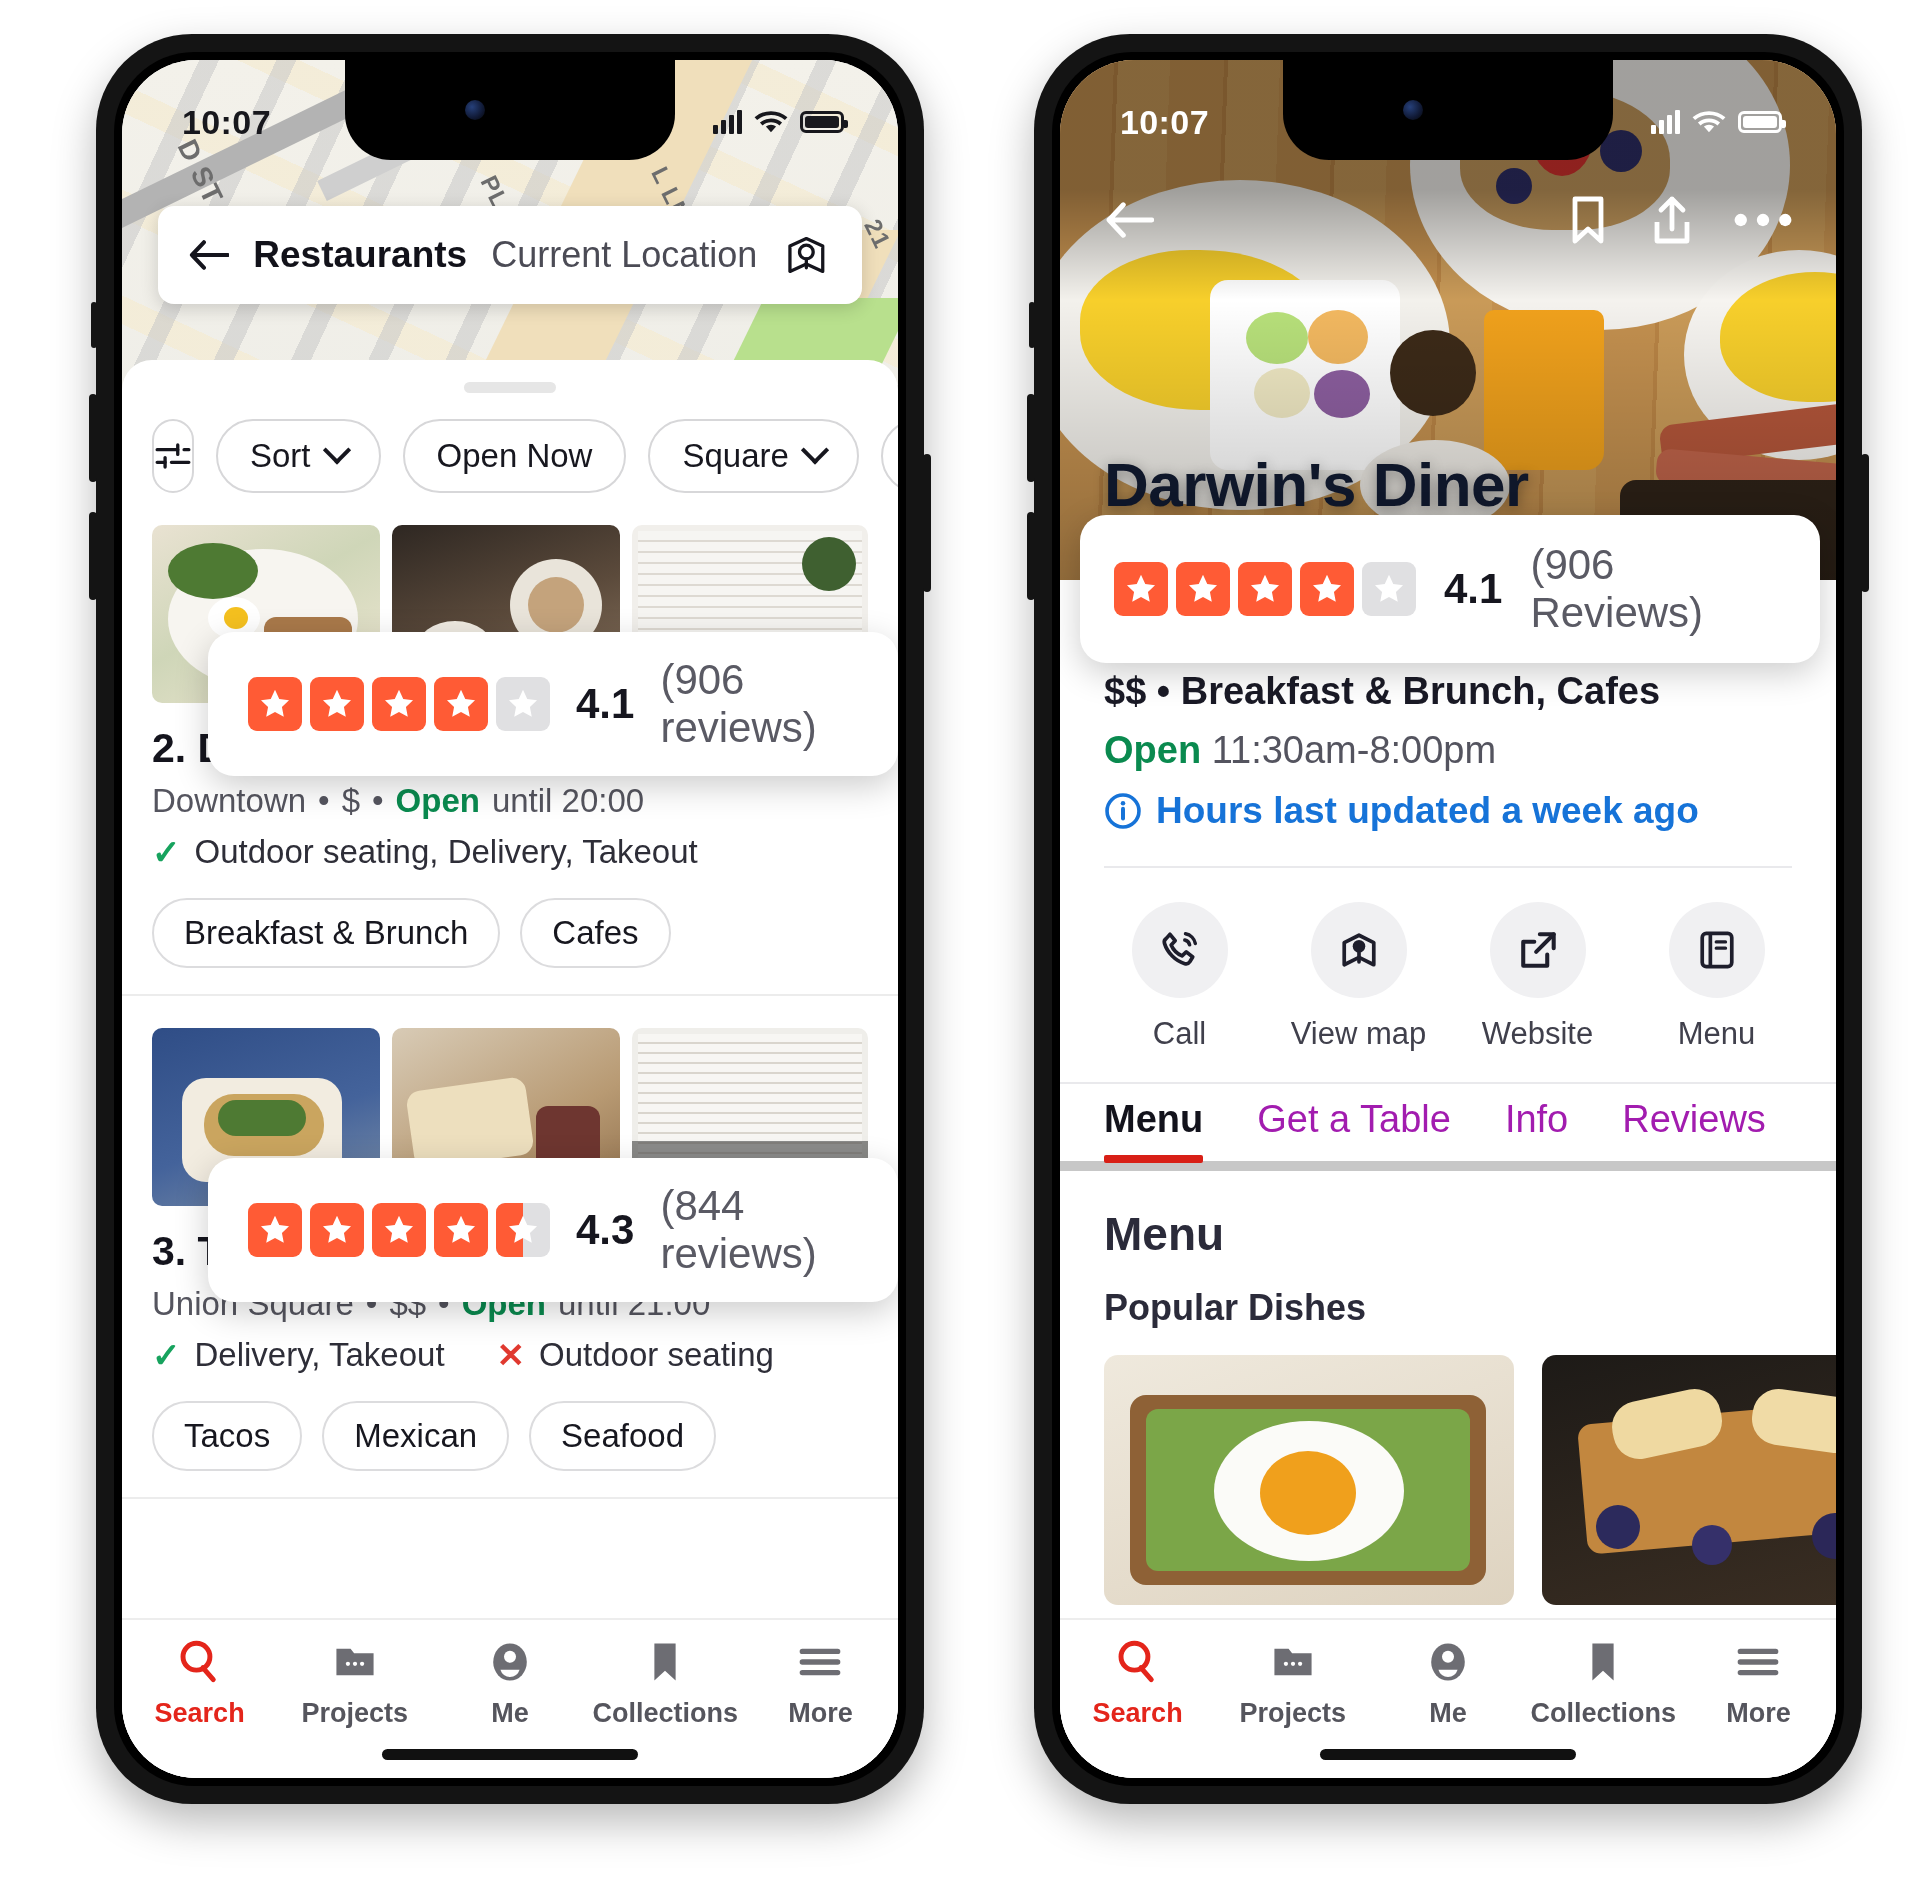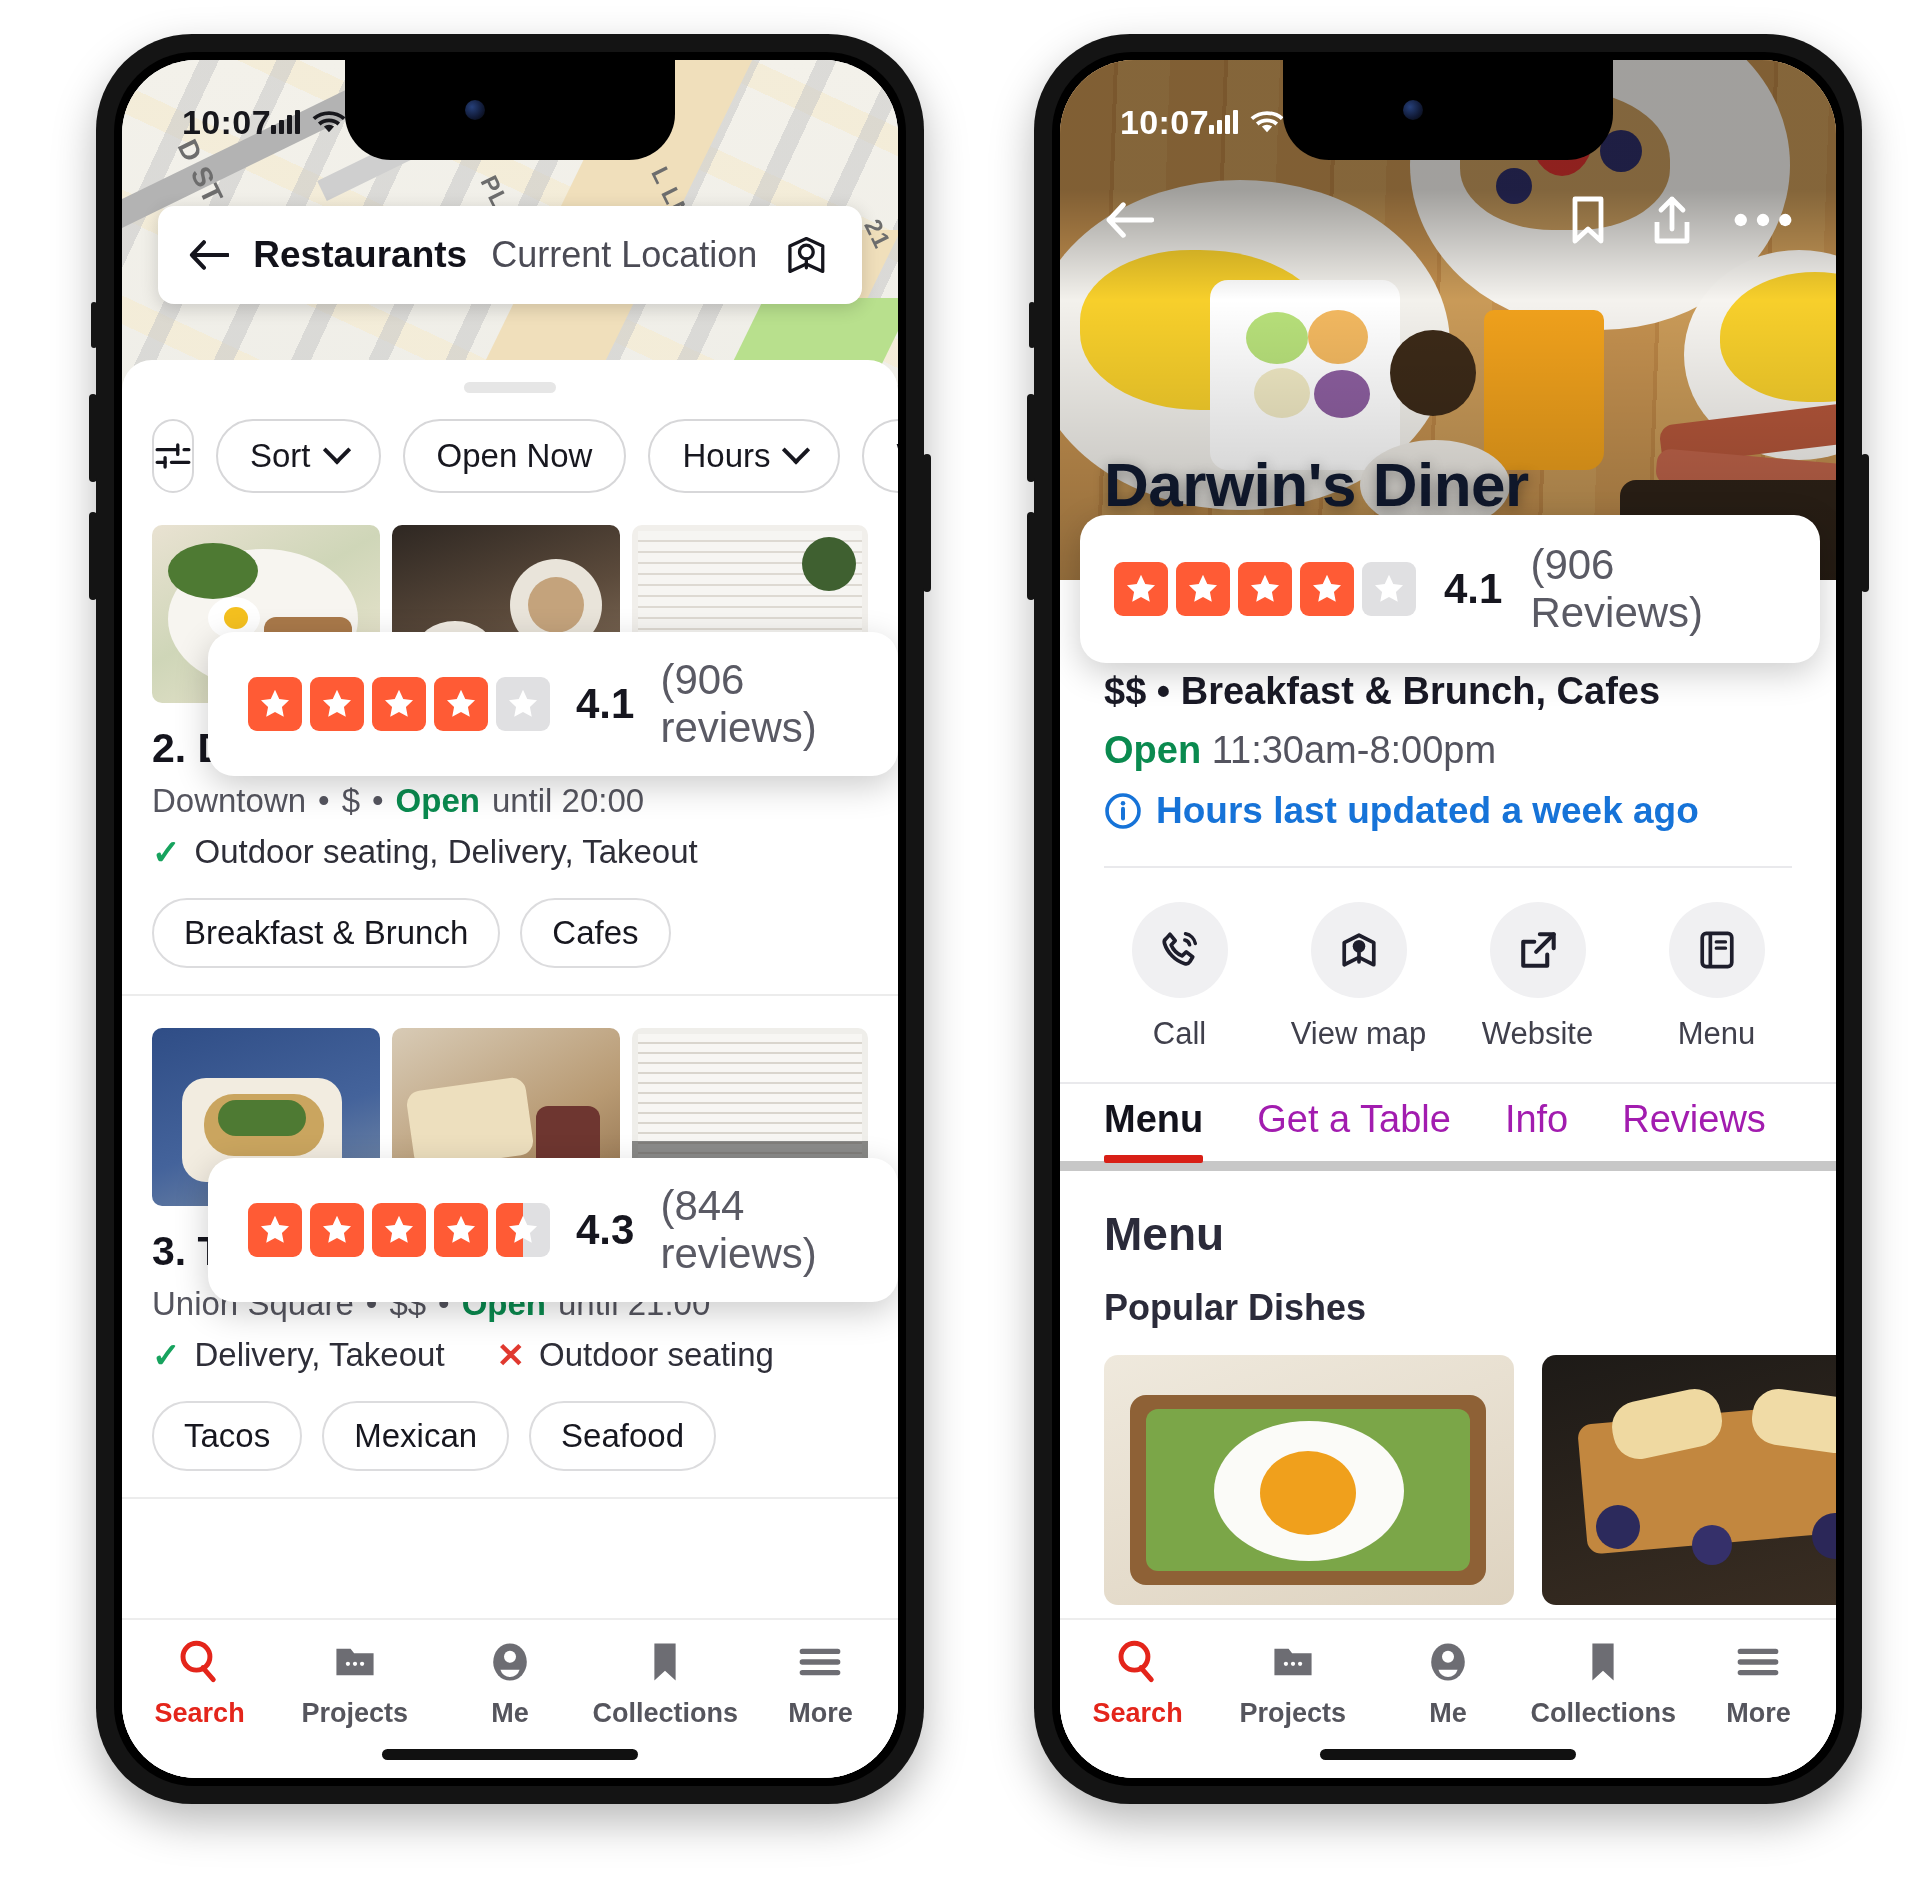--- a/index.html
+++ b/index.html
@@ -57,21 +57,21 @@
     position: absolute; background: #141414; border-radius: 4px;
   }
   .phone .btn-mute  { left: -5px; top: 268px;  width: 6px; height: 46px; }
   .phone .btn-up    { left: -7px; top: 360px;  width: 8px; height: 88px; }
   .phone .btn-down  { left: -7px; top: 478px;  width: 8px; height: 88px; }
   .phone .btn-power { right: -7px; top: 420px; width: 8px; height: 138px; }
 
   
   .statusbar {
     position: absolute; top: 0; left: 0; right: 0; height: 100px;
-    display: flex; align-items: center; justify-content: flex-start;
+    display: flex; align-items: center; justify-content: space-between;
     padding: 24px 54px 0 60px; z-index: 58;
     font-size: 34px; font-weight: 700; letter-spacing: .4px;
   }
   .statusbar.dark  { color: #18181d; }
   .statusbar.light { color: #ffffff; }
   .sb-right { display: flex; align-items: center; gap: 12px; }
   .bars { display: flex; align-items: flex-end; gap: 3px; height: 24px; }
   .bars i { width: 5px; border-radius: 1px; background: currentColor; display: block; }
   .bars i:nth-child(1){ height: 9px; }
   .bars i:nth-child(2){ height: 14px; }
@@ -351,21 +351,21 @@
               </svg>
             </div>
             <div class="chip">
               <span>Sort</span>
               <span class="caret"></span>
             </div>
             <div class="chip">
               <span>Open Now</span>
             </div>
             <div class="chip">
-              <span>Hours</span>
+              <span>Square</span>
               <span class="caret"></span>
             </div>
             <div class="chip">
               <span>Waitlist</span>
             </div>
           </div>
 
           <div class="results">
 
             <div class="rcard">

